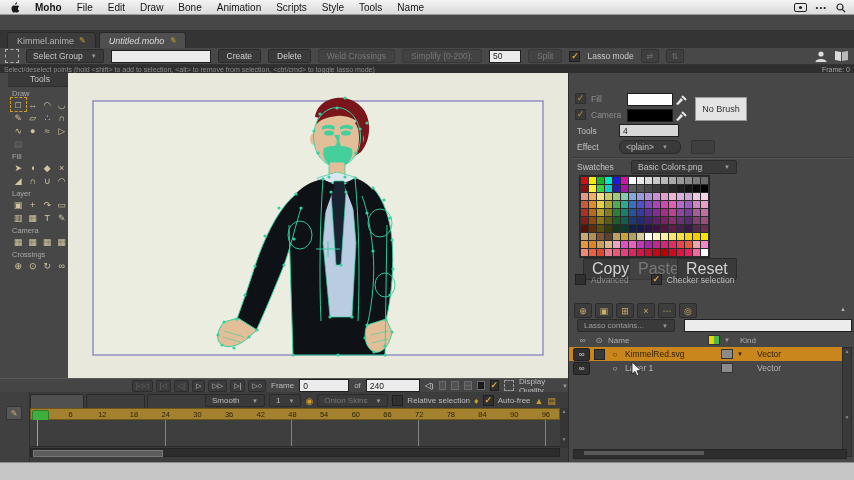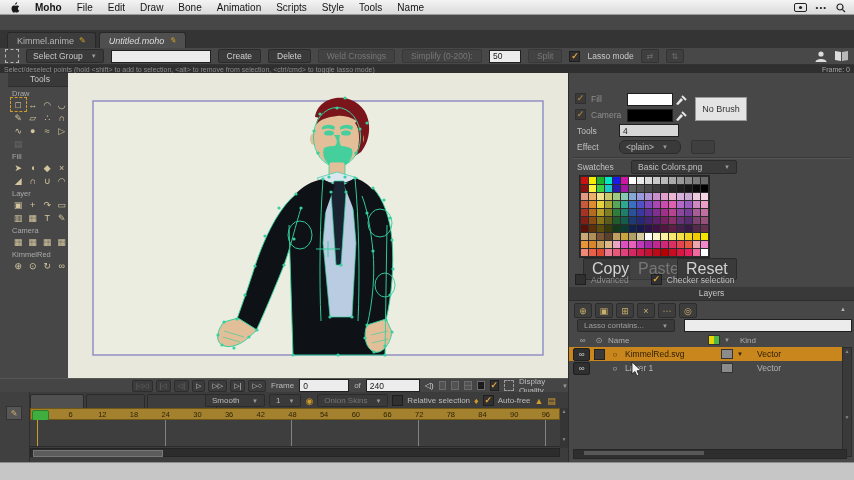--- a/index.html
+++ b/index.html
@@ -271,21 +271,21 @@
           <span class="ticon">T</span>
           <span class="ticon">✎</span>
         </div>
         <div class="tsec-label">Camera</div>
         <div class="tgrid">
           <span class="ticon">▦</span>
           <span class="ticon">▦</span>
           <span class="ticon">▦</span>
           <span class="ticon">▦</span>
         </div>
-        <div class="tsec-label">KimmelRed</div>
+        <div class="tsec-label">Crossings</div>
         <div class="tgrid">
           <span class="ticon">⊕</span>
           <span class="ticon">⊙</span>
           <span class="ticon">↻</span>
           <span class="ticon">∞</span>
         </div>
       </div>
   </div>
 
   <div id="canvas" class="abs">
@@ -630,21 +630,20 @@
     <span class="tbtn" style="position:absolute;left:108px;top:185px;">Reset</span>
 
     <div class="rowline" style="left:6px;top:201px;">
       <span class="chk"></span>
       <span class="dimlabel">Advanced</span>
       <span style="width:12px;"></span>
       <span class="chk on">✓</span>
       <span>Checker selection</span>
     </div>
 
-    <div class="pheader" style="position:absolute;left:0;top:214px;width:100%;">Layers</div>
 
     <div id="ltoolbar" style="left:5px;top:230px;">
         <span class="lt-btn">⊕</span>
         <span class="lt-btn">▣</span>
         <span class="lt-btn">⊞</span>
         <span class="lt-btn">×</span>
         <span class="lt-btn">⋯</span>
         <span class="lt-btn">◎</span>
       </div>
     <span class="caret" style="position:absolute;right:8px;top:233px;color:#b5b5b5;">▲</span>

